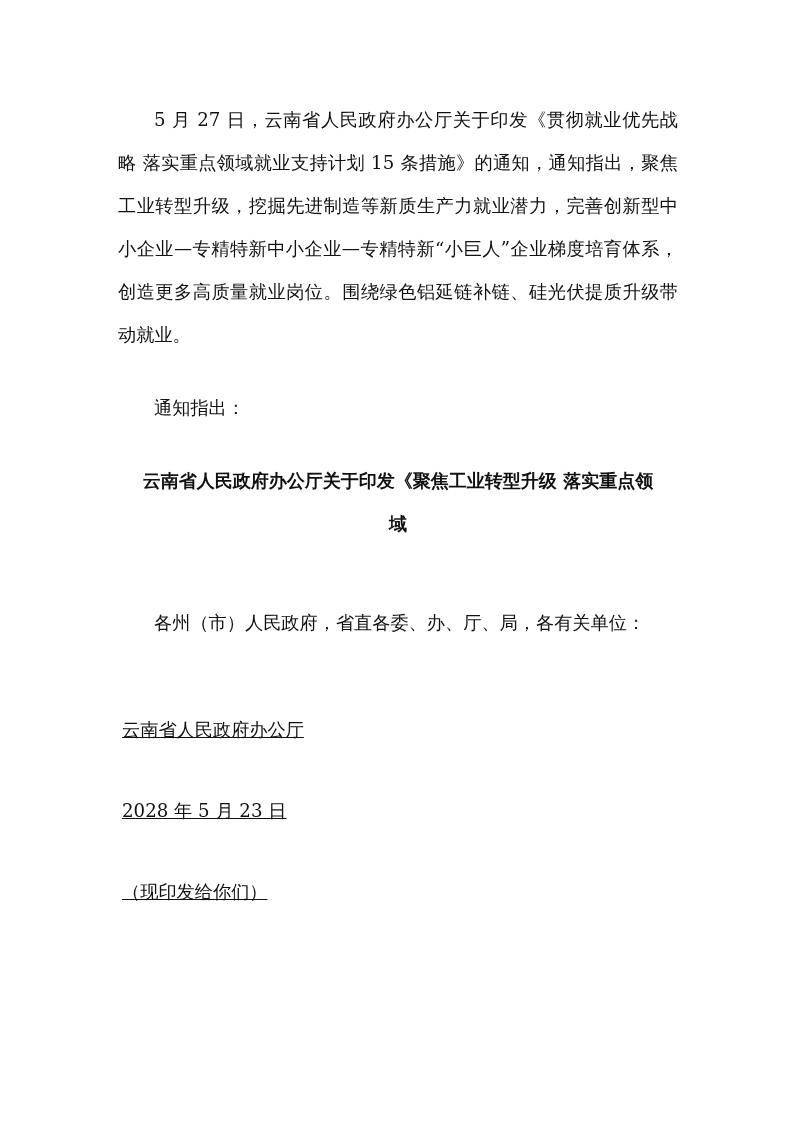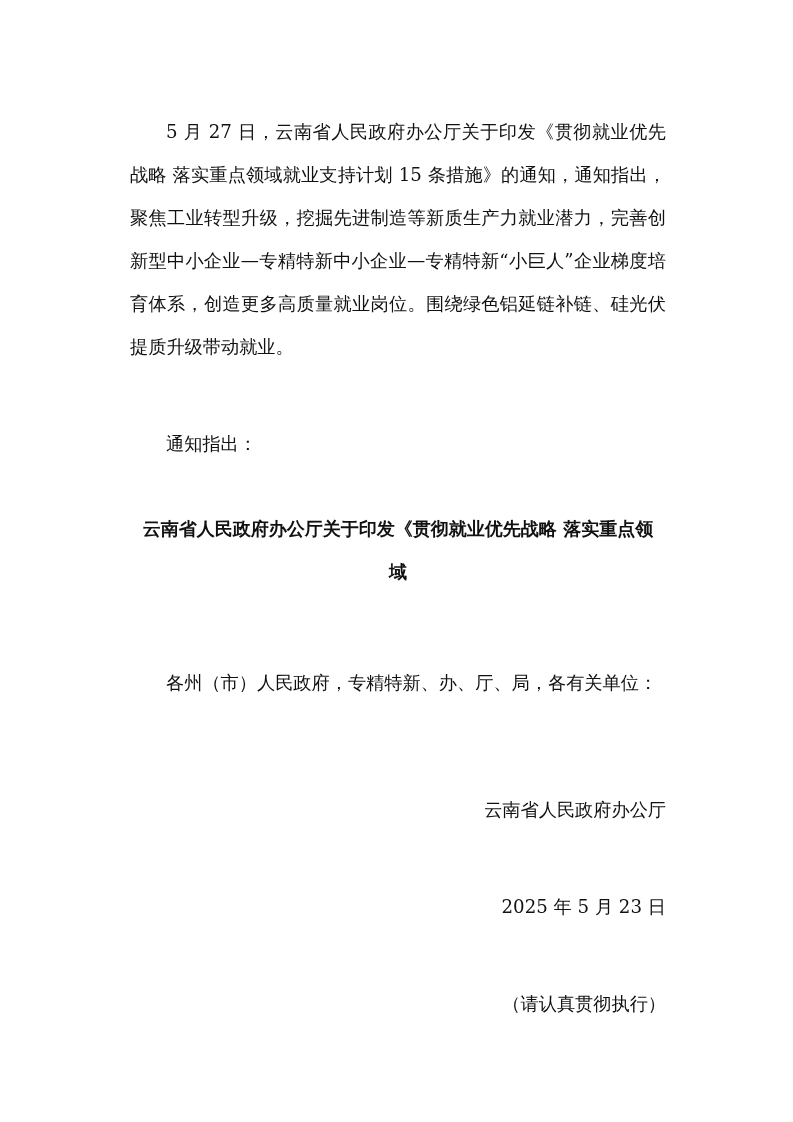--- a/index.html
+++ b/index.html
@@ -17,56 +17,56 @@
     }
     .page {
       position: absolute;
       left: 118px;
       top: 98px;
       width: 560px;
     }
     .p {
       font-size: 18.2px;
       line-height: 43px;
-      margin: 12px;
+      margin: 0;
       text-align: justify;
       text-align-last: left;
     }
     .indent { text-indent: 36px; }
     .gap { height: 30px; }
     .gap-s { height: 26px; }
     .title {
       font-family: "DejaVu Sans", "Liberation Sans", sans-serif;
       font-weight: bold;
       font-size: 18px;
       line-height: 43px;
       text-align: center;
       margin: 0;
     }
     .right {
-      text-align: right;
       font-size: 18.2px;
       line-height: 43px;
-      margin: 12px;
+      margin: 4px;
+      text-decoration: underline;
     }
   </style>
 </head>
 <body>
 
 <div class="page">
   <p class="p indent">5 月 27 日，云南省人民政府办公厅关于印发《贯彻就业优先战略 落实重点领域就业支持计划 15 条措施》的通知，通知指出，聚焦工业转型升级，挖掘先进制造等新质生产力就业潜力，完善创新型中小企业—专精特新中小企业—专精特新“小巨人”企业梯度培育体系，创造更多高质量就业岗位。围绕绿色铝延链补链、硅光伏提质升级带动就业。</p>
   <div class="gap"></div>
   <p class="p indent">通知指出：</p>
   <div class="gap"></div>
-  <p class="title">云南省人民政府办公厅关于印发《贯彻就业优先战略 落实重点领</p>
+  <p class="title">云南省人民政府办公厅关于印发《聚焦工业转型升级 落实重点领</p>
   <p class="title">域</p>
   <div class="gap"></div>
   <div class="gap-s"></div>
-  <p class="p indent">各州（市）人民政府，专精特新、办、厅、局，各有关单位：</p>
+  <p class="p indent">各州（市）人民政府，省直各委、办、厅、局，各有关单位：</p>
   <div class="gap"></div>
   <div class="gap"></div>
   <p class="right">云南省人民政府办公厅</p>
   <div class="gap"></div>
-  <p class="right">2025 年 5 月 23 日</p>
+  <p class="right">2028 年 5 月 23 日</p>
   <div class="gap"></div>
-  <p class="right">（请认真贯彻执行）</p>
+  <p class="right">（现印发给你们）</p>
   <div class="gap"></div>
 </div>
 
 </body></html>

